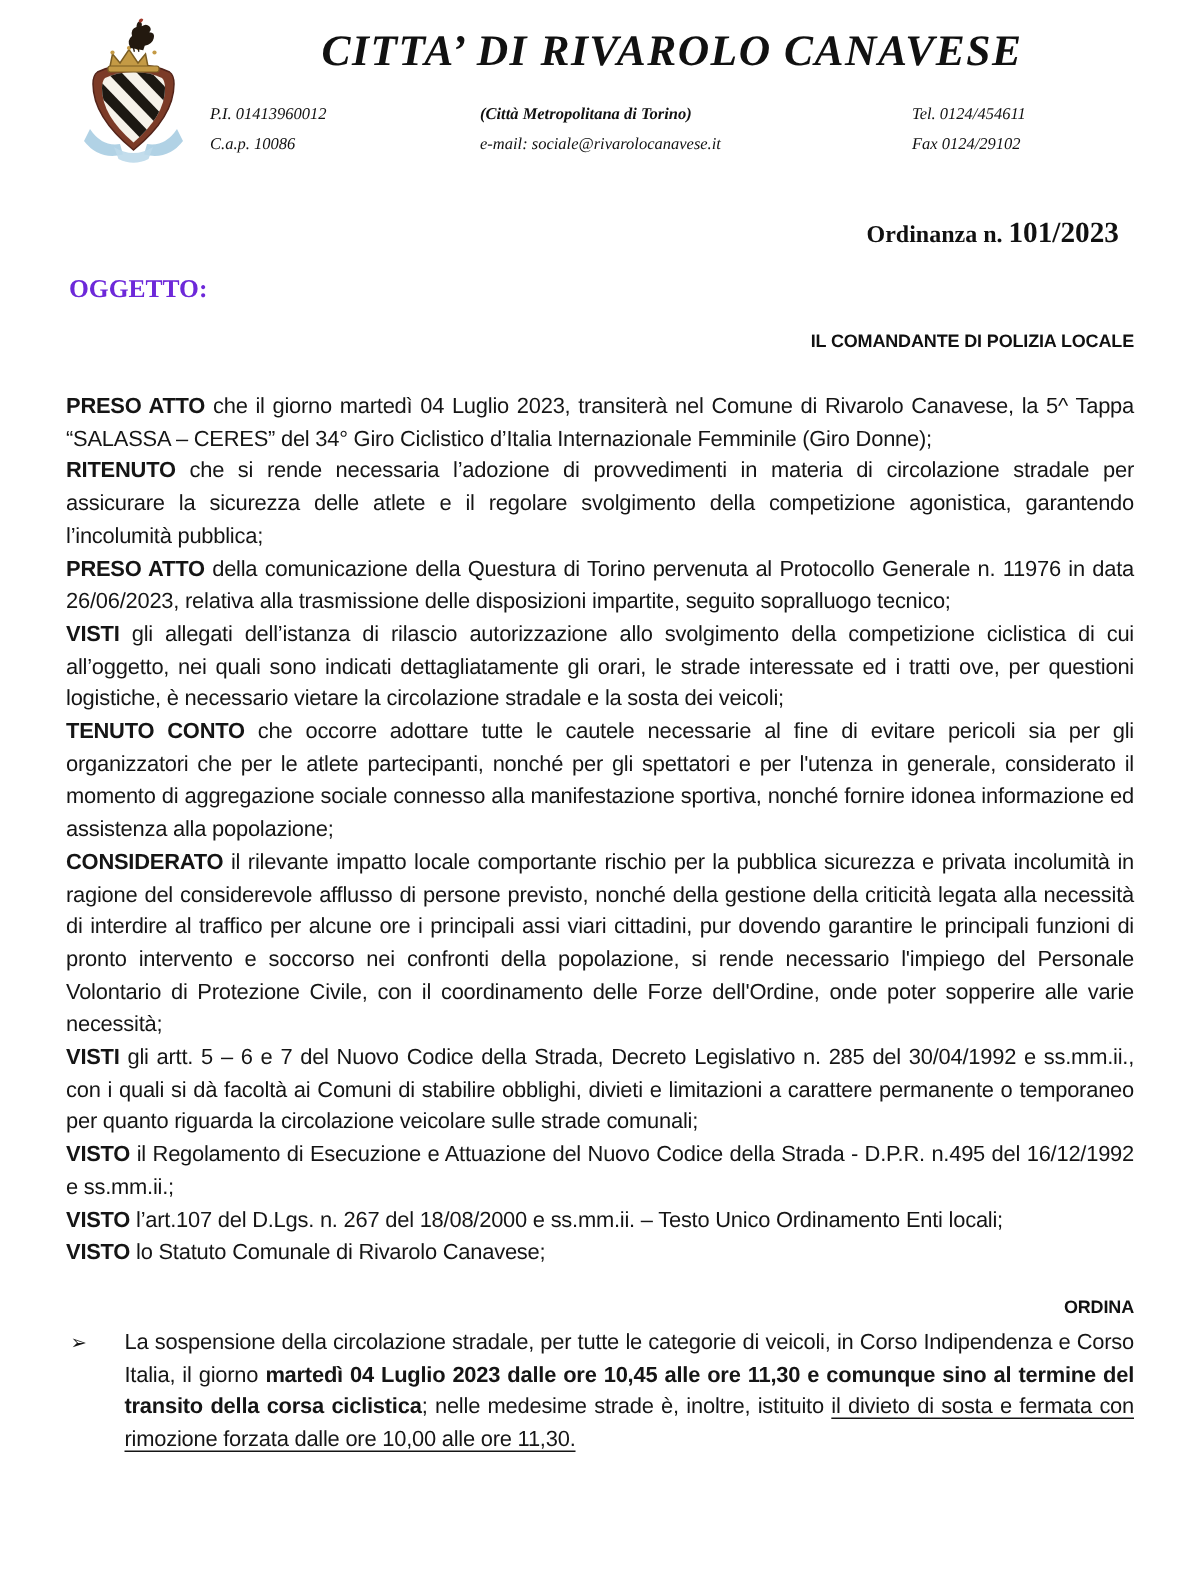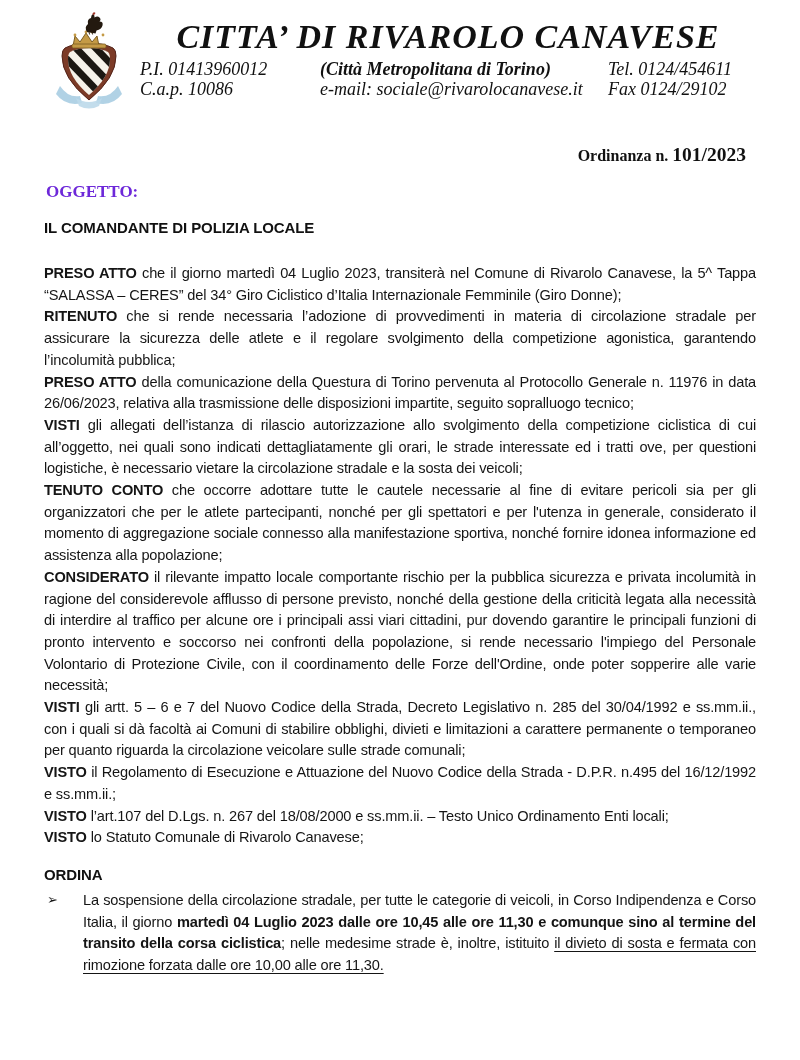--- a/index.html
+++ b/index.html
@@ -12,30 +12,30 @@
   }
   .page { padding: 8px 44px 0 44px; width: 712px; }
 
   
   .letterhead { display: flex; align-items: flex-start; }
   .crest { width: 66px; flex: 0 0 66px; margin-left: 12px; margin-top: 2px; }
   .head-right { flex: 1; padding-left: 18px; }
   .city-title {
     font-family: "Liberation Serif", serif;
     font-weight: bold; font-style: italic;
-    font-size: 34px; letter-spacing: 1px;
+    font-size: 29px; letter-spacing: 1px;
     text-align: center; white-space: nowrap;
     margin-top: 10px; color: #111;
   }
   .info-grid {
     display: grid;
     grid-template-columns: 180px 1fr 148px;
-    margin-top: 3px;
+    margin-top: 15px;
     font-family: "Liberation Serif", serif;
-    font-style: italic; font-size: 18px; line-height: 20px;
+    font-style: italic; font-size: 11px; line-height: 20px;
     color: #111;
   }
   .info-grid .c2 { text-align: left; }
   .info-grid .c3 { text-align: left; }
   .bold-it { font-weight: bold; }
 
   
   .ordinance-line {
     text-align: right; margin: 30px 10px 0 0;
     font-family: "Liberation Serif", serif; font-weight: bold; color: #111;
@@ -53,21 +53,21 @@
     border: 2px solid #111;
     padding: 3px 8px 7px 8px;
     font-family: "Liberation Serif", serif;
     font-weight: bold; font-size: 16.4px; line-height: 21.6px;
     text-align: justify; color: #111;
     letter-spacing: -0.2px;
   }
 
   
   .authority-heading, .order-heading {
-    text-align: left; font-weight: bold; font-size: 15px;
+    text-align: right; font-weight: bold; font-size: 12px;
     letter-spacing: -0.1px; margin-top: 17px; color: #111;
   }
 
   
   .preamble { margin-top: 27px; }
   .preamble p {
     margin: 0; font-size: 14.6px; line-height: 21.7px;
     text-align: justify; letter-spacing: -0.15px;
   }
   .kw { font-weight: bold; }

